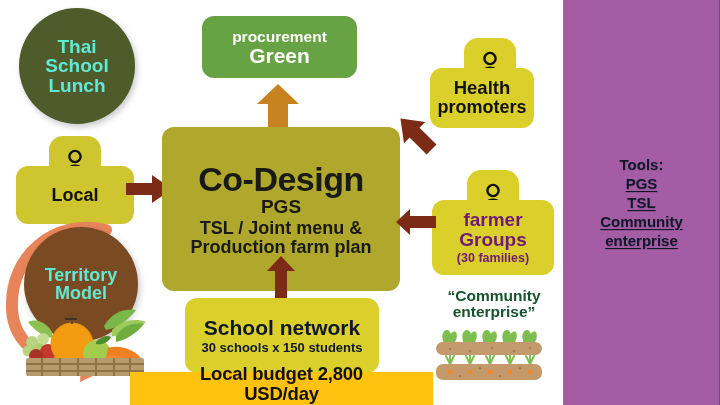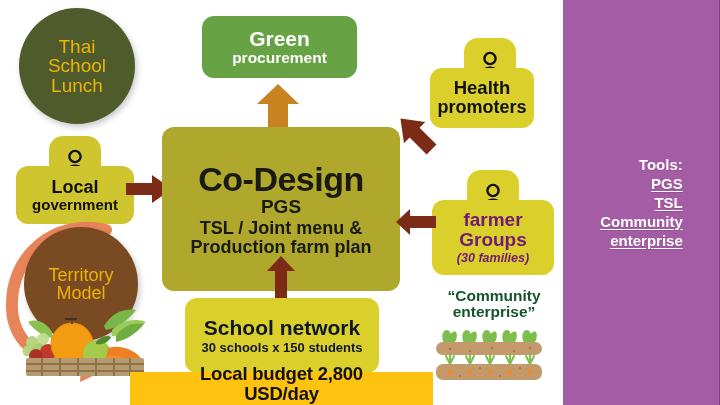--- a/index.html
+++ b/index.html
@@ -9,21 +9,21 @@
     font-family:"Liberation Sans", sans-serif;
     overflow:hidden;
     position:relative;
   }
   #canvas{position:relative;width:720px;height:405px;overflow:hidden;background:#fff;}
 
   
   .node{position:absolute;box-sizing:border-box;display:flex;flex-direction:column;
         align-items:center;justify-content:center;text-align:center;line-height:1.02;}
 
-  .circle{border-radius:50%;color:#eab308;font-weight:normal;}
+  .circle{border-radius:50%;color:#5eead4;font-weight:bold;}
 
   .rbox{border-radius:12px;}
 
   .badge-wrap{position:absolute;}
   .person-badge{
     position:absolute;left:50%;transform:translateX(-50%);
     width:52px;height:40px;border-radius:14px 14px 0 0;
     display:flex;align-items:flex-end;justify-content:center;padding-bottom:2px;
   }
   .person-badge svg{display:block;}
@@ -33,21 +33,21 @@
   .arrow svg{display:block;overflow:visible;}
 
   
   #tools-panel{
     position:absolute;top:0;right:0;width:157px;height:405px;
     background:#A45CA4;
     display:flex;align-items:center;justify-content:center;
     box-shadow:-1px 0 0 rgba(0,0,0,.25) inset;
   }
   #tools-panel .tools-inner{
-    color:#ffffff;font-weight:bold;font-size:15px;line-height:1.28;text-align:right;
+    color:#0f172a;font-weight:bold;font-size:15px;line-height:1.28;text-align:center;
     text-shadow:0 1px 1px rgba(0,0,0,.12);
   }
   #tools-panel .u{text-decoration:underline;text-underline-offset:2px;}
 
   
   #budget-banner{
     position:absolute;left:130px;top:372px;width:303px;height:33px;
     background:#FFC20E;
   }
   #budget-text{
@@ -72,22 +72,22 @@
   </div>
 
   <div class="node circle" style="left:19px;top:8px;width:116px;height:116px;background:#4F5B2A;
               font-size:19px;box-shadow:2px 3px 6px rgba(0,0,0,.22);">
     <div>Thai</div>
     <div>School</div>
     <div>Lunch</div>
   </div>
 
   <div class="node rbox" style="left:202px;top:16px;width:155px;height:62px;background:#67A244;color:#fff;">
+    <div style="font-size:15.5px;font-weight:bold;margin-top:1px;">procurement</div>
     <div style="font-size:21px;font-weight:bold;">Green</div>
-    <div style="font-size:15.5px;font-weight:bold;margin-top:1px;">procurement</div>
   </div>
 
   <div class="arrow" style="left:255px;top:84px;width:46px;height:44px;">
     <svg width="46" height="44" viewBox="0 0 46 44">
       <polygon points="23,0 44,20 33,20 33,44 13,44 13,20 2,20" fill="#C8821F"></polygon>
     </svg>
   </div>
 
   <div class="badge-wrap" style="left:430px;top:38px;width:120px;height:90px;">
     <div class="person-badge" style="top:0;background:#DBD02B;">
@@ -112,21 +112,20 @@
 
   <div class="badge-wrap" style="left:16px;top:136px;width:118px;height:88px;">
     <div class="person-badge" style="top:0;background:#CFC62F;">
       <svg width="26" height="28" viewBox="0 0 26 28">
         <circle cx="13" cy="8.5" r="5.6" fill="none" stroke="#111" stroke-width="2.4"></circle>
         <path d="M3.6 27 A9.4 9.4 0 0 1 22.4 27 Z" fill="none" stroke="#111" stroke-width="2.4" stroke-linejoin="round"></path>
       </svg>
     </div>
     <div class="node rbox" style="left:0;top:30px;width:118px;height:58px;background:#CFC62F;color:#111;">
       <div style="font-size:18px;font-weight:bold;">Local</div>
-      <div style="font-size:15px;font-weight:bold;">government</div>
     </div>
   </div>
 
   <div class="arrow" style="left:126px;top:175px;width:46px;height:28px;">
     <svg width="46" height="28" viewBox="0 0 46 28">
       <polygon points="0,8 26,8 26,0 46,14 26,28 26,20 0,20" fill="#7B2B16"></polygon>
     </svg>
   </div>
 
   <div class="arrow" style="left:2px;top:216px;width:152px;height:160px;">
@@ -194,21 +193,21 @@
   <div class="badge-wrap" style="left:432px;top:170px;width:122px;height:105px;">
     <div class="person-badge" style="top:0;background:#DBD02B;">
       <svg width="26" height="28" viewBox="0 0 26 28">
         <circle cx="13" cy="8.5" r="5.6" fill="none" stroke="#111" stroke-width="2.4"></circle>
         <path d="M3.6 27 A9.4 9.4 0 0 1 22.4 27 Z" fill="none" stroke="#111" stroke-width="2.4" stroke-linejoin="round"></path>
       </svg>
     </div>
     <div class="node rbox" style="left:0;top:30px;width:122px;height:75px;background:#DBD02B;color:#701a75;">
       <div style="font-size:19px;font-weight:bold;">farmer</div>
       <div style="font-size:19px;font-weight:bold;">Groups</div>
-      <div style="font-size:12.5px;font-weight:bold;margin-top:3px;font-style:italic;">(30 families)</div>
+      <div style="font-size:12.5px;font-weight:bold;margin-top:3px;">(30 families)</div>
     </div>
   </div>
 
   <div class="arrow" style="left:396px;top:209px;width:40px;height:26px;">
     <svg width="40" height="26" viewBox="0 0 40 26">
       <polygon points="40,7 14,7 14,0 0,13 14,26 14,19 40,19" fill="#7B2B16"></polygon>
     </svg>
   </div>
 
   <div class="node" style="left:424px;top:283px;width:140px;height:42px;color:#14532d;">

